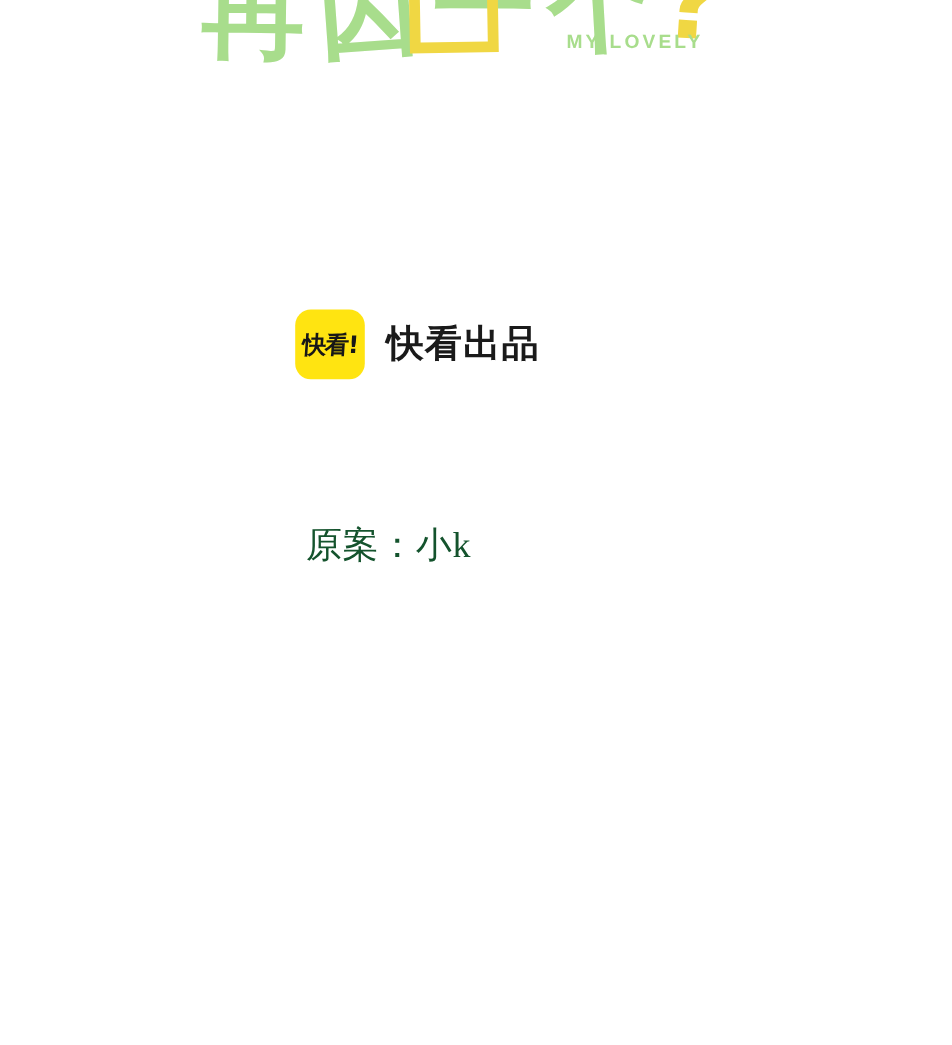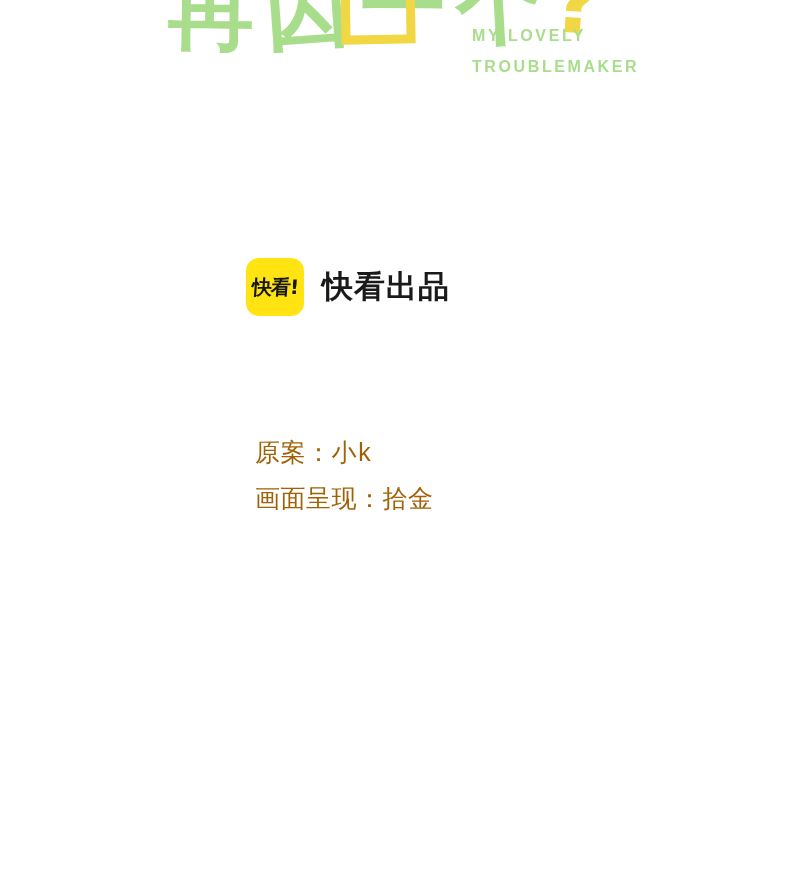--- a/index.html
+++ b/index.html
@@ -110,45 +110,43 @@
   }
 
   
   .credits {
     position: absolute;
     left: 255px;
     top: 432px;
     width: 500px;
   }
   .credit-line {
-    font-family: Liberation Mono, monospace;
-    font-size: 25px;
-    color: #a16207;
+    font-family: Liberation Serif, serif;
+    font-size: 30px;
+    color: #14532d;
     line-height: 46px;
     white-space: nowrap;
     letter-spacing: 0.5px;
   }
 </style>
 </head>
 <body>
 
 <div class="title-block">
   <div class="cn-title">
     <span class="ch tilt-a">再</span><span class="ch tilt-b">囚</span><span class="ch tilt-c">一</span><span class="ch tilt-d">个</span><span class="ch mark">?</span>
   </div>
   <div class="box-accent"></div>
   <div class="en-title">
     <div>MY LOVELY</div>
-    <div>TROUBLEMAKER</div>
   </div>
 </div>
 
 <div class="publisher-row">
   <div class="logo-badge">
     <span class="logo-text">快看!</span>
   </div>
   <div class="publisher-name">快看出品</div>
 </div>
 
 <div class="credits">
   <div class="credit-line">原案：小k</div>
-  <div class="credit-line">画面呈现：拾金</div>
 </div>
 
 </body></html>

